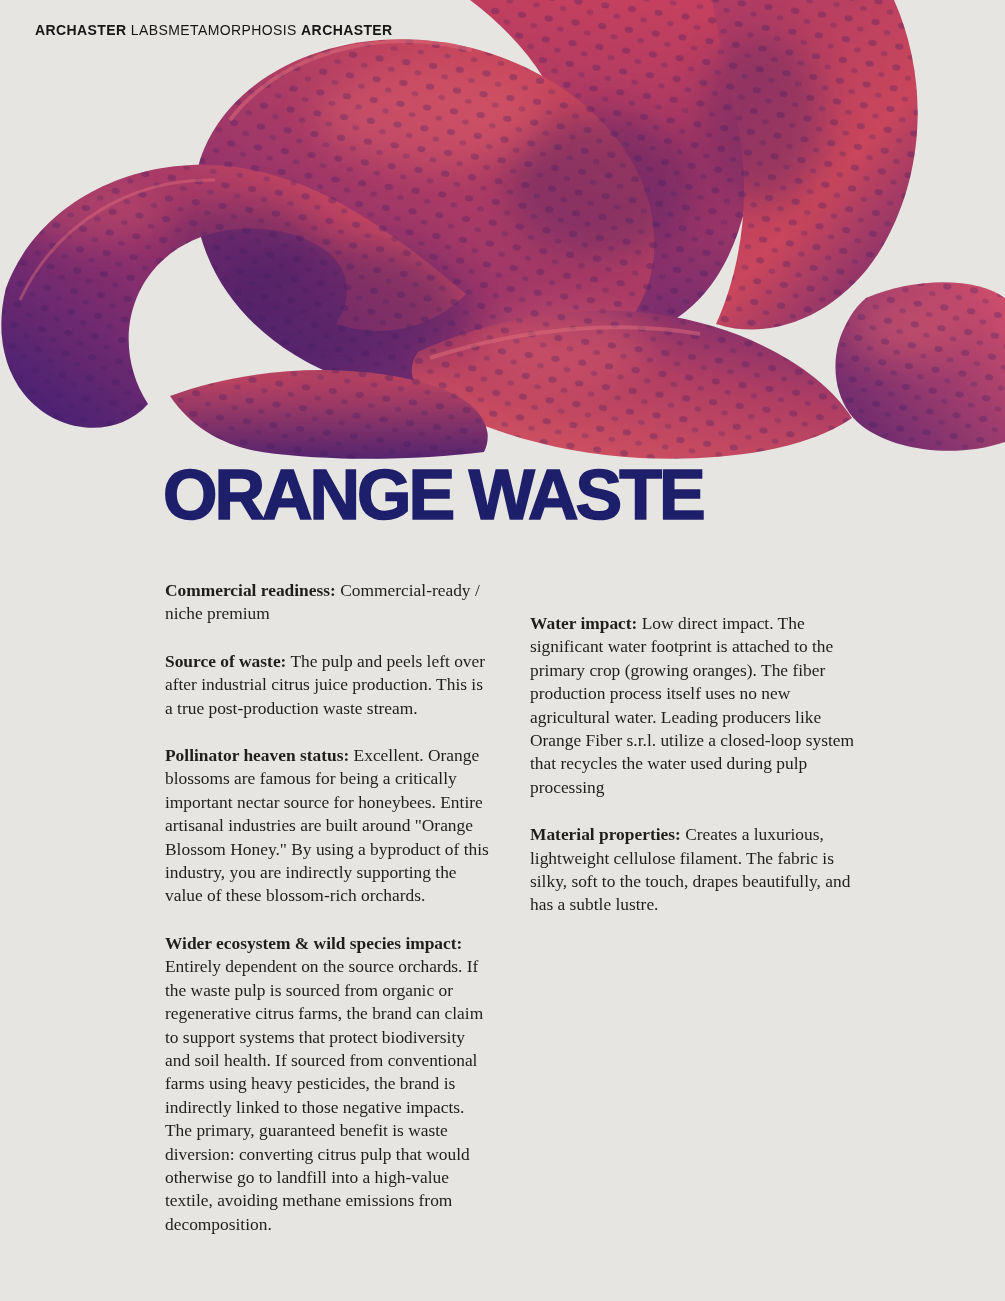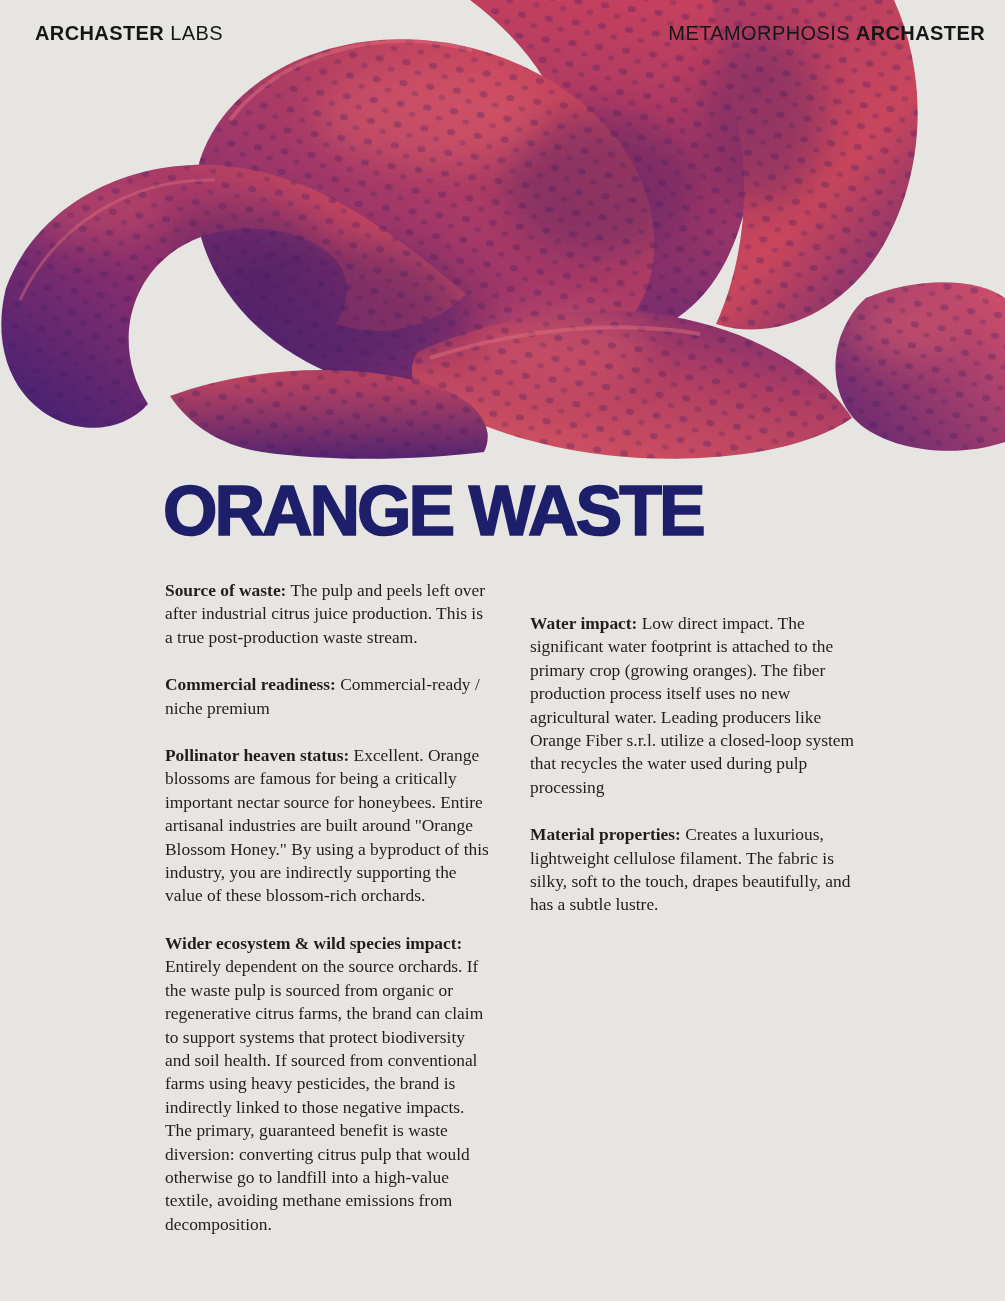--- a/index.html
+++ b/index.html
@@ -9,36 +9,36 @@
     width:1005px; height:1301px;
     margin:0 auto;
     background:#e7e5e2;
     overflow:hidden;
     font-family:"Liberation Serif", serif;
   }
 
   
   .masthead {
     position:absolute; top:22px; left:35px; right:20px;
-    display:flex; justify-content:space-between; align-items:flex-start;
+    display:flex; align-items:flex-start;
     z-index:3;
     font-family:"Liberation Sans", sans-serif;
-    font-size:20px; letter-spacing:.4px; color:#161616;
+    font-size:14px; letter-spacing:.4px; color:#161616;
   }
   .masthead .bold { font-weight:700; }
   .masthead .reg  { font-weight:400; }
 
   
   .hero {
     position:absolute; top:0; left:0; width:1005px; height:462px; z-index:1;
   }
 
   
   .title {
-    position:absolute; top:474px; left:163px; z-index:2;
+    position:absolute; top:458px; left:163px; z-index:2;
     margin:0;
     font-family:"Liberation Sans", sans-serif;
     font-weight:700;
     font-size:70px; line-height:74px;
     letter-spacing:-3px;
     color:#1d1f6b;
     -webkit-text-stroke:1.6px #1d1f6b;
     white-space:nowrap;
   }
 
@@ -148,22 +148,22 @@
       <rect x="0" y="0" width="1005" height="462" fill="url(#dots)"></rect>
       <path d="M 230 120 C 282 52 382 26 472 50" fill="none" stroke="#e06d7c" stroke-width="4" opacity="0.5"></path>
       <path d="M 430 358 C 520 328 620 320 700 334" fill="none" stroke="#e06d7c" stroke-width="4" opacity="0.5"></path>
       <path d="M 20 300 C 55 225 130 178 215 180" fill="none" stroke="#e06d7c" stroke-width="3" opacity="0.45"></path>
     </g>
   </svg>
 
   <h1 class="title">ORANGE WASTE</h1>
 
   <div class="col col-left">
+    <p><strong>Commercial readiness:</strong><span> Commercial-ready / niche premium</span></p>
     <p><strong>Source of waste:</strong><span> The pulp and peels left over after industrial citrus juice production. This is a true post-production waste stream.</span></p>
-    <p><strong>Commercial readiness:</strong><span> Commercial-ready / niche premium</span></p>
     <p><strong>Pollinator heaven status:</strong><span> Excellent. Orange blossoms are famous for being a critically important nectar source for honeybees. Entire artisanal industries are built around "Orange Blossom Honey." By using a byproduct of this industry, you are indirectly supporting the value of these blossom-rich orchards.</span></p>
     <p><strong>Wider ecosystem &amp; wild species impact:</strong><span> Entirely dependent on the source orchards. If the waste pulp is sourced from organic or regenerative citrus farms, the brand can claim to support systems that protect biodiversity and soil health. If sourced from conventional farms using heavy pesticides, the brand is indirectly linked to those negative impacts. The primary, guaranteed benefit is waste diversion: converting citrus pulp that would otherwise go to landfill into a high-value textile, avoiding methane emissions from decomposition.</span></p>
   </div>
 
   <div class="col col-right">
     <p><strong>Water impact:</strong><span> Low direct impact. The significant water footprint is attached to the primary crop (growing oranges). The fiber production process itself uses no new agricultural water. Leading producers like Orange Fiber s.r.l. utilize a closed-loop system that recycles the water used during pulp processing</span></p>
     <p><strong>Material properties:</strong><span> Creates a luxurious, lightweight cellulose filament. The fabric is silky, soft to the touch, drapes beautifully, and has a subtle lustre.</span></p>
   </div>
 
 </div>

